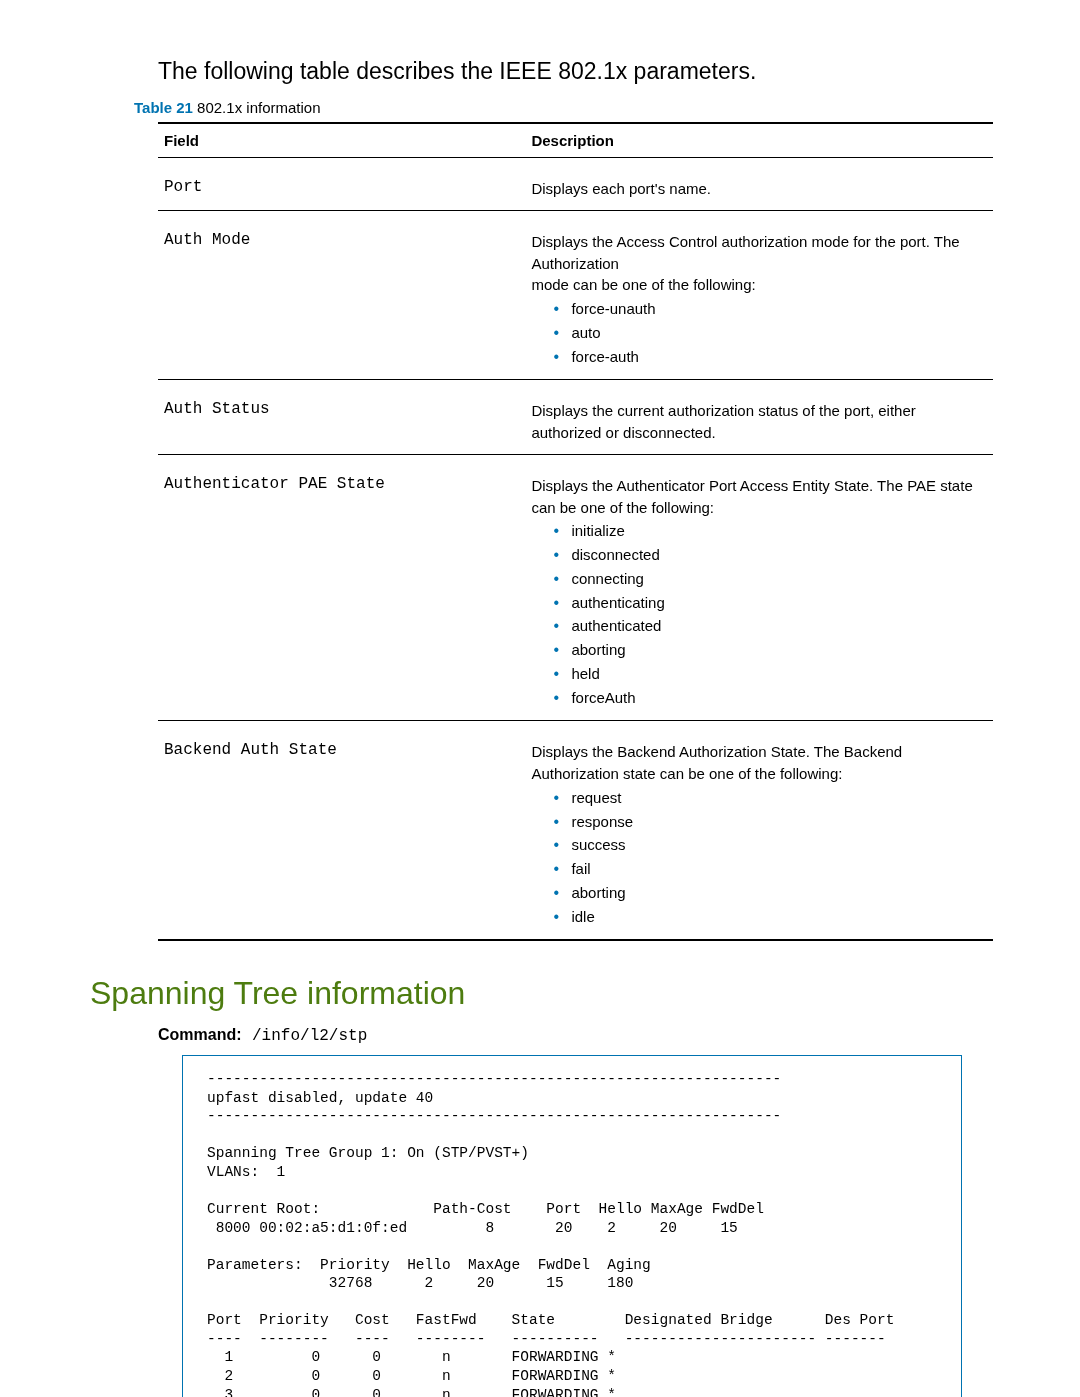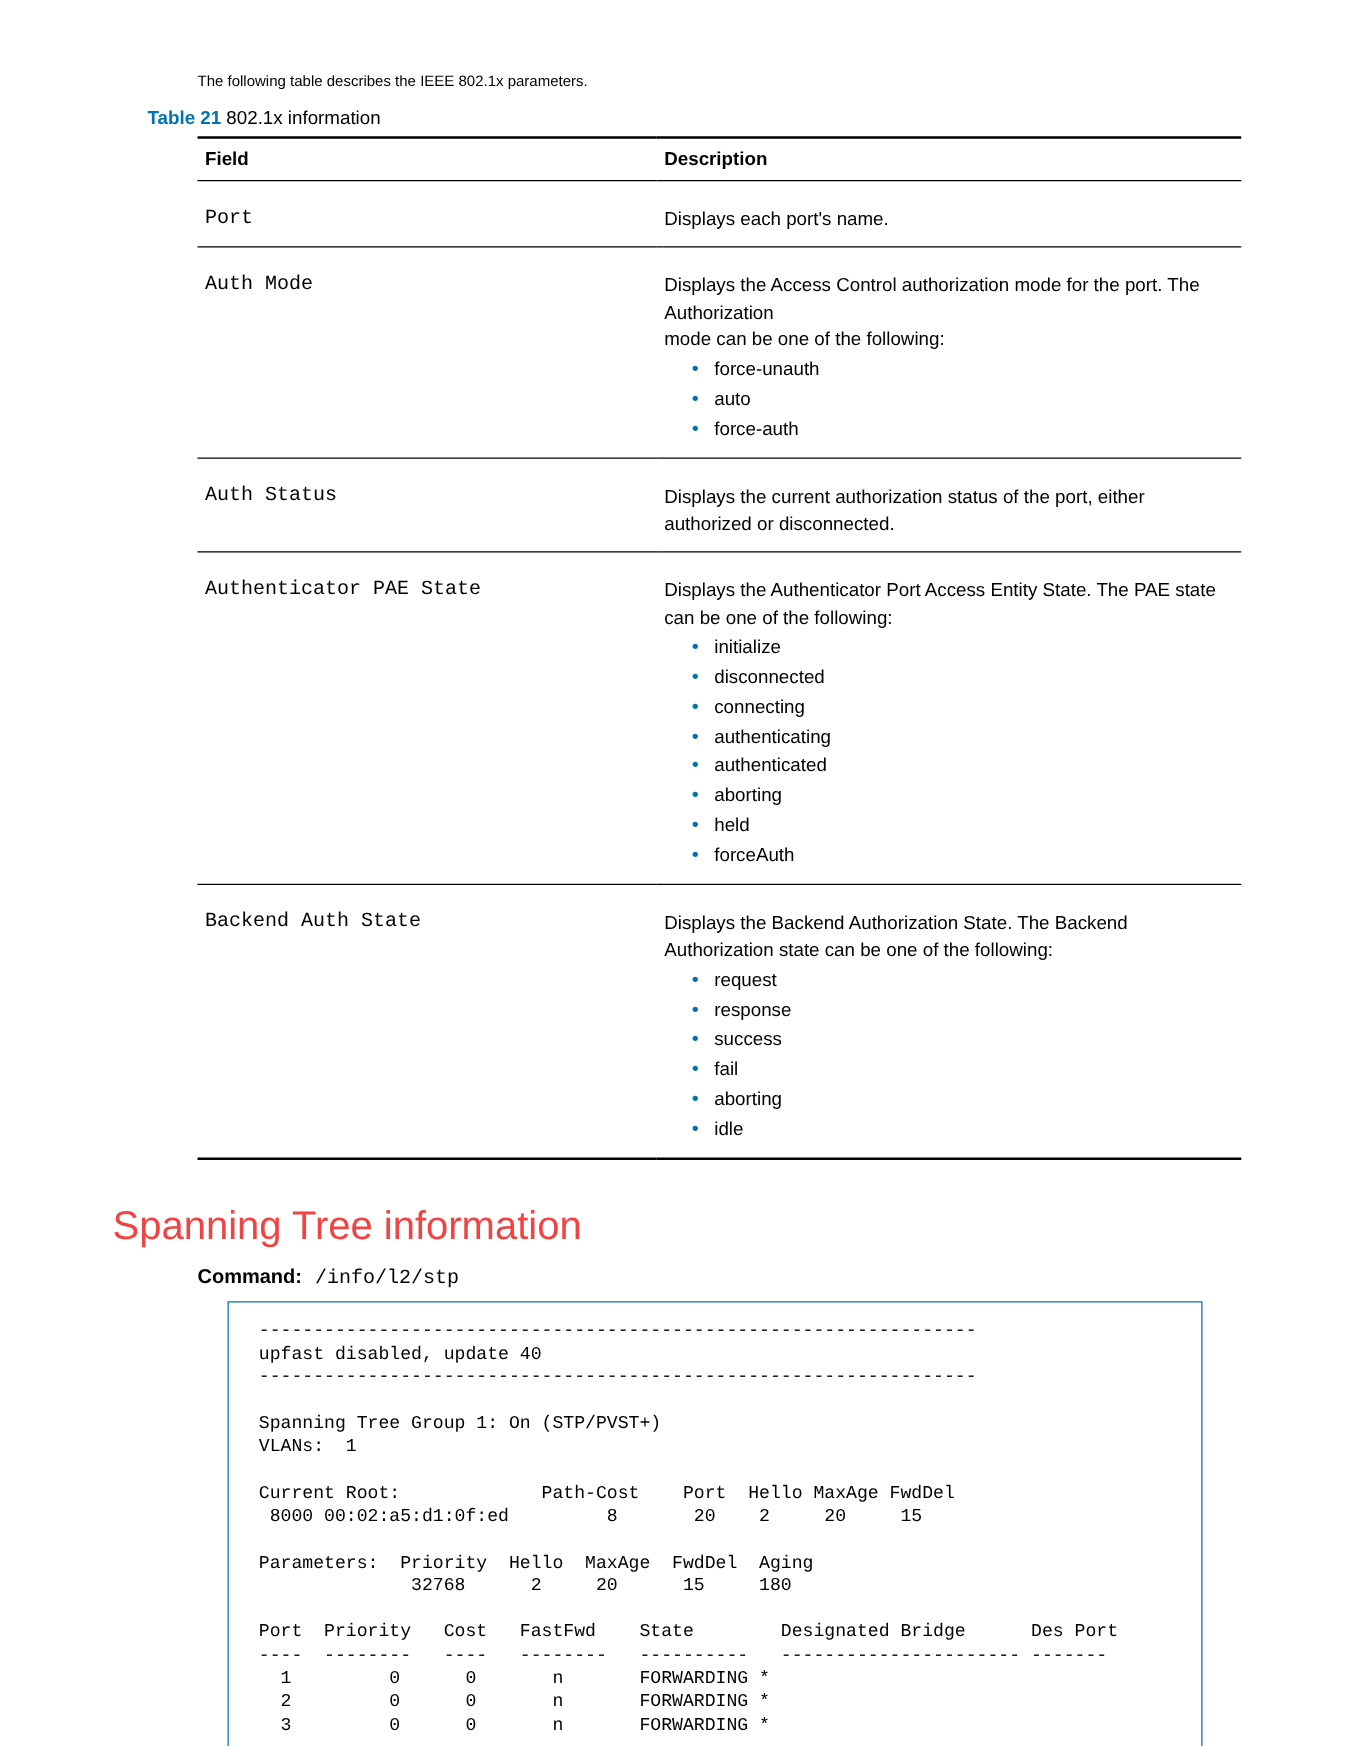--- a/index.html
+++ b/index.html
@@ -12,26 +12,26 @@
     width: 1080px;
   }
   .page {
     width: 1080px;
     min-height: 1397px;
     padding: 58px 90px 40px 90px;
     box-sizing: border-box;
     position: relative;
   }
   .intro {
-    font-size: 12px;
+    font-size: 23px;
     margin: 0 0 14px 68px;
   }
   .table-caption {
     font-size: 15px;
-    margin: 0 0 6px 28px;
+    margin: 0 0 6px 44px;
   }
   .table-caption .table-num {
     color: #0073b1;
     font-weight: bold;
   }
   table.info {
     width: 835px;
     margin-left: 68px;
     border-collapse: collapse;
     font-size: 15px;
@@ -74,21 +74,21 @@
     content: "•";
     color: #0073b1;
     font-size: 16px;
     position: absolute;
     left: 0;
     top: -1px;
   }
   h1.section {
     font-size: 32px;
     font-weight: normal;
-    color: #ef4444;
+    color: #4d7c0f;
     margin: 34px 0 14px 0;
   }
   .command-line {
     font-size: 16px;
     margin: 0 0 10px 68px;
   }
   .command-line .label {
     font-weight: bold;
   }
   .command-line .cmd {

